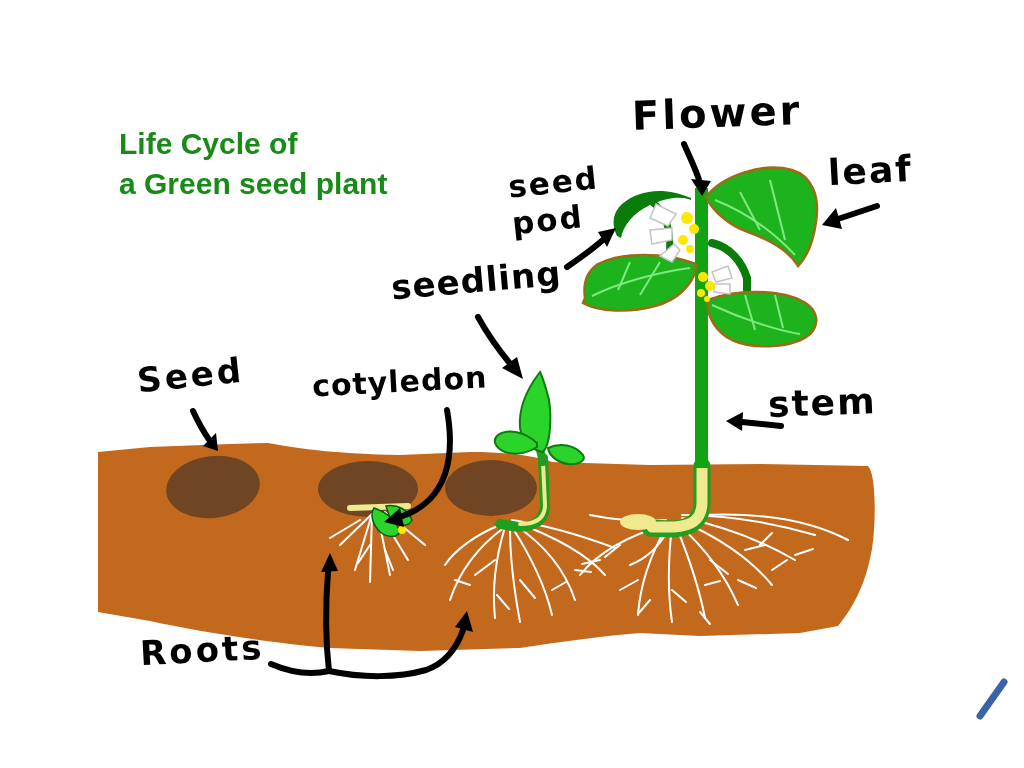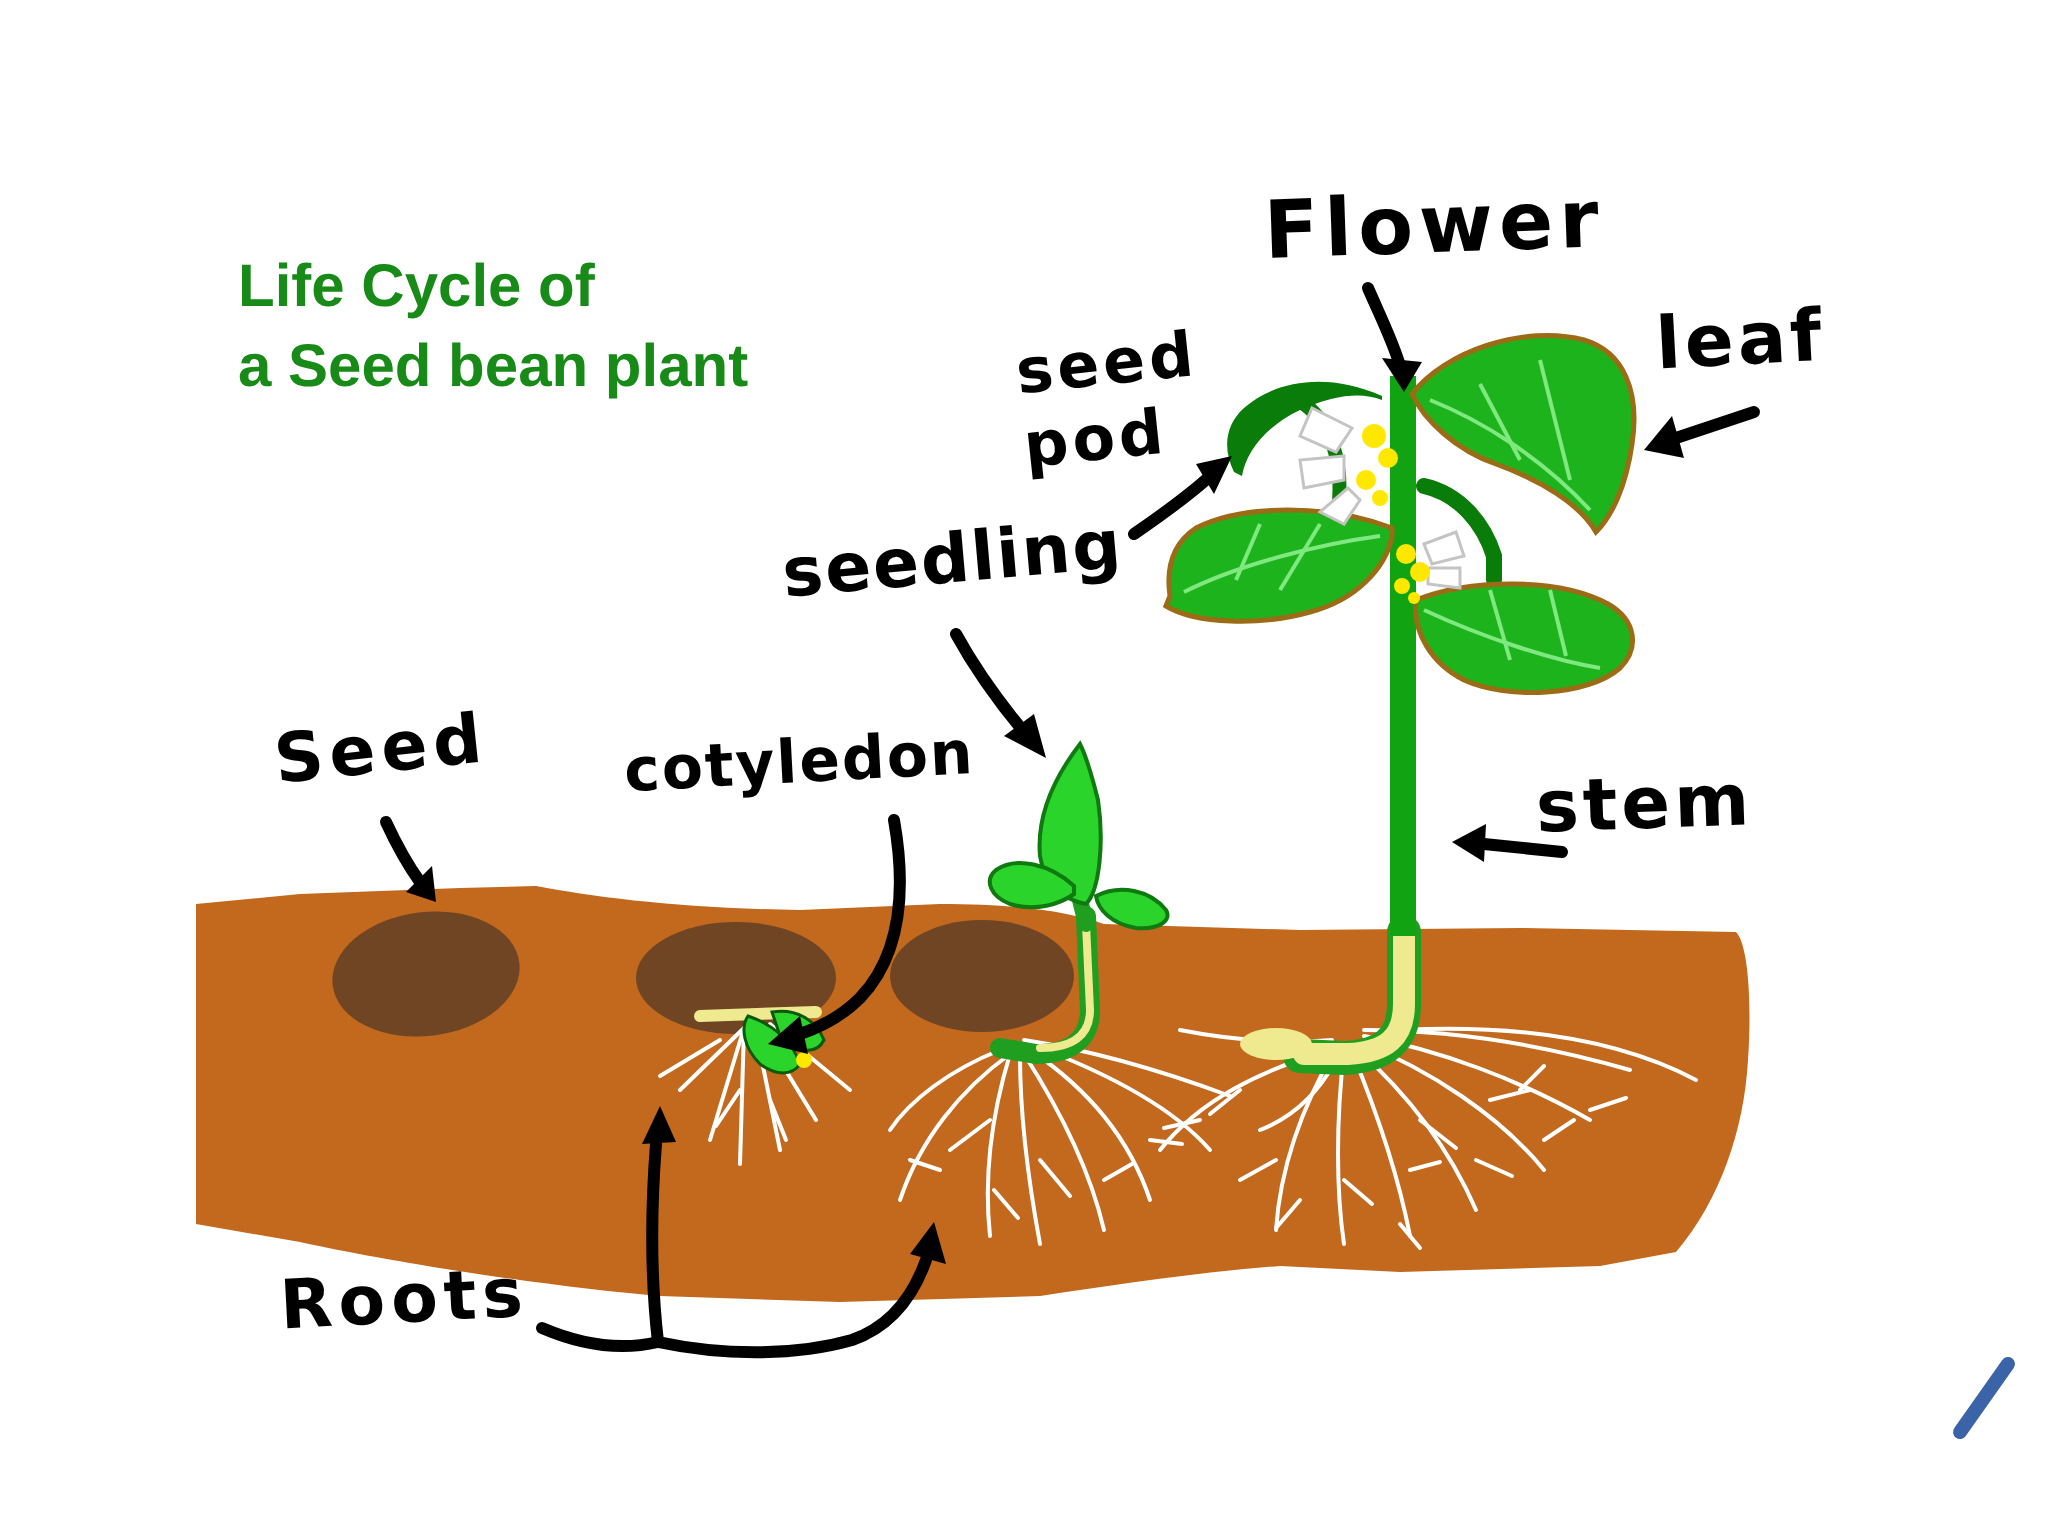--- a/index.html
+++ b/index.html
@@ -191,21 +191,21 @@
     <polygon points="726,421 743,412 742,431"></polygon>
     <polygon points="330,553 321,572 338,571"></polygon>
     <polygon points="467,611 473,632 455,627"></polygon>
   </g>
 
   <path d="M980,716 L1004,682" stroke="#3a63a8" stroke-width="7" fill="none" stroke-linecap="round"></path>
 </svg>
 
   <div class="title">
     <div>Life Cycle of</div>
-    <div>a Seed bean plant</div>
+    <div>a Green seed plant</div>
   </div>
 
   <div class="hw hw-flower">Flower</div>
   <div class="hw hw-leaf">leaf</div>
   <div class="hw hw-seedpod">
     <div>seed</div>
     <div>pod</div>
   </div>
   <div class="hw hw-seedling">seedling</div>
   <div class="hw hw-cotyledon">cotyledon</div>

